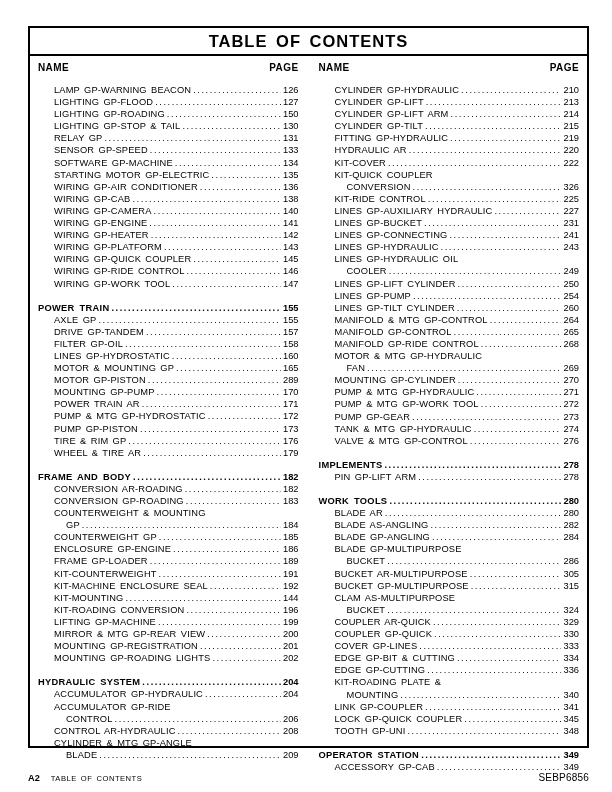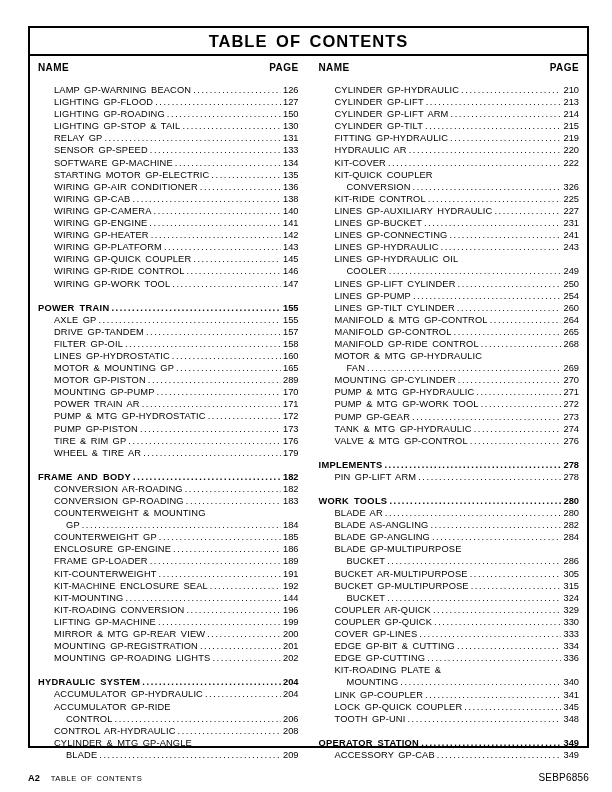--- a/index.html
+++ b/index.html
@@ -612,20 +612,23 @@
             <div class="entry lvl-item">
               <span class="lbl">BUCKET AR-MULTIPURPOSE</span>
               <span class="leader">........................................................................................................................</span>
               <span class="pg">305</span>
             </div>
             <div class="entry lvl-item">
               <span class="lbl">BUCKET GP-MULTIPURPOSE</span>
               <span class="leader">........................................................................................................................</span>
               <span class="pg">315</span>
             </div>
+            <div class="entry lvl-item nowrapline">
+              <span class="lbl">CLAM AS-MULTIPURPOSE</span>
+            </div>
             <div class="entry lvl-cont">
               <span class="lbl">BUCKET</span>
               <span class="leader">........................................................................................................................</span>
               <span class="pg">324</span>
             </div>
             <div class="entry lvl-item">
               <span class="lbl">COUPLER AR-QUICK</span>
               <span class="leader">........................................................................................................................</span>
               <span class="pg">329</span>
             </div>

